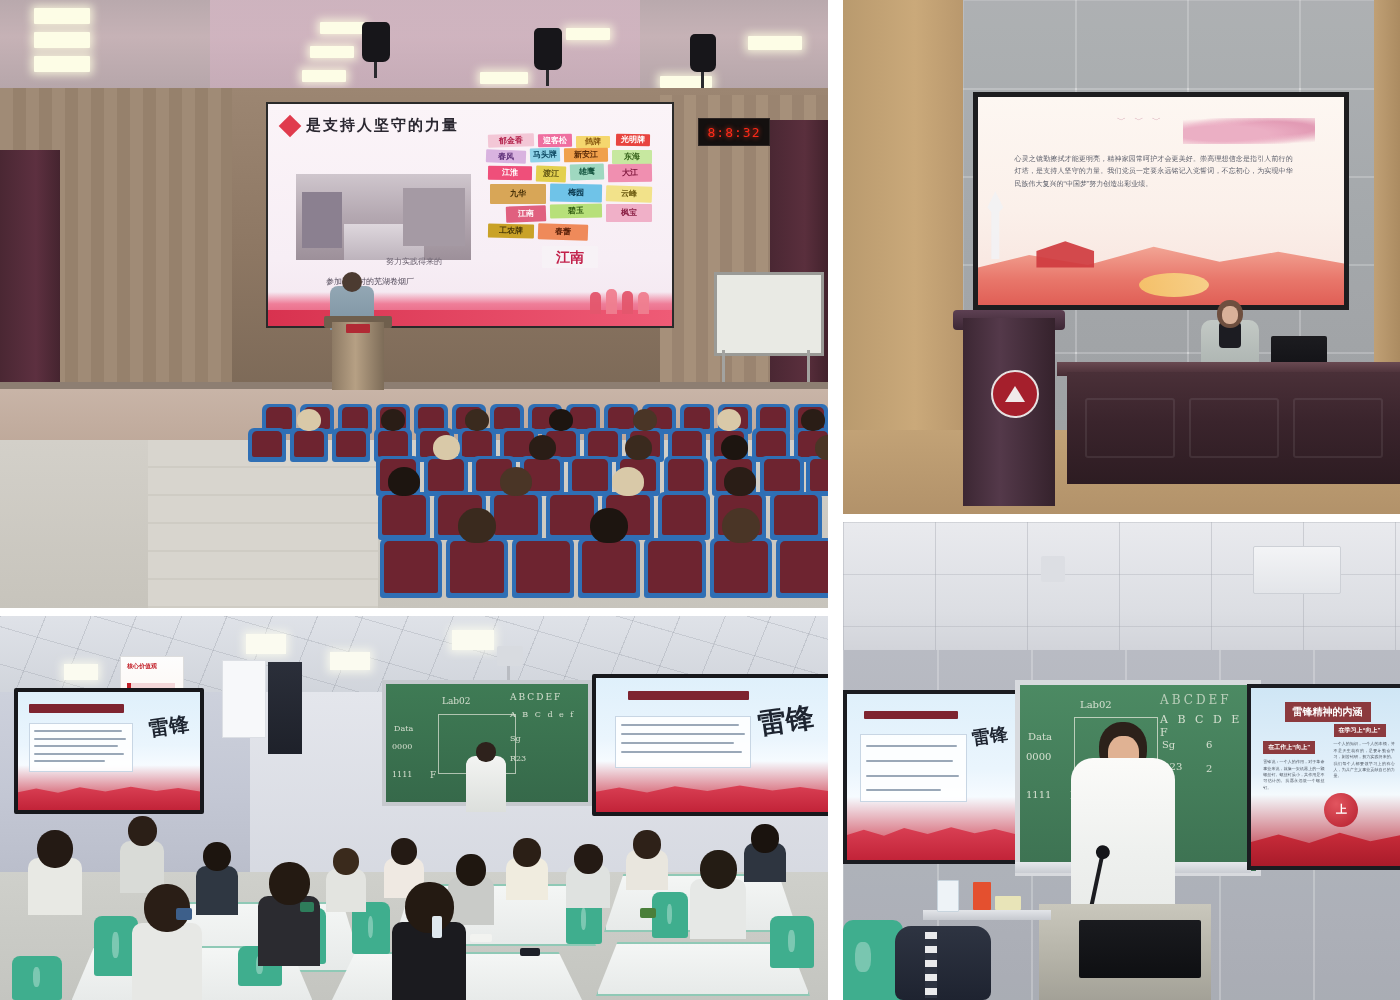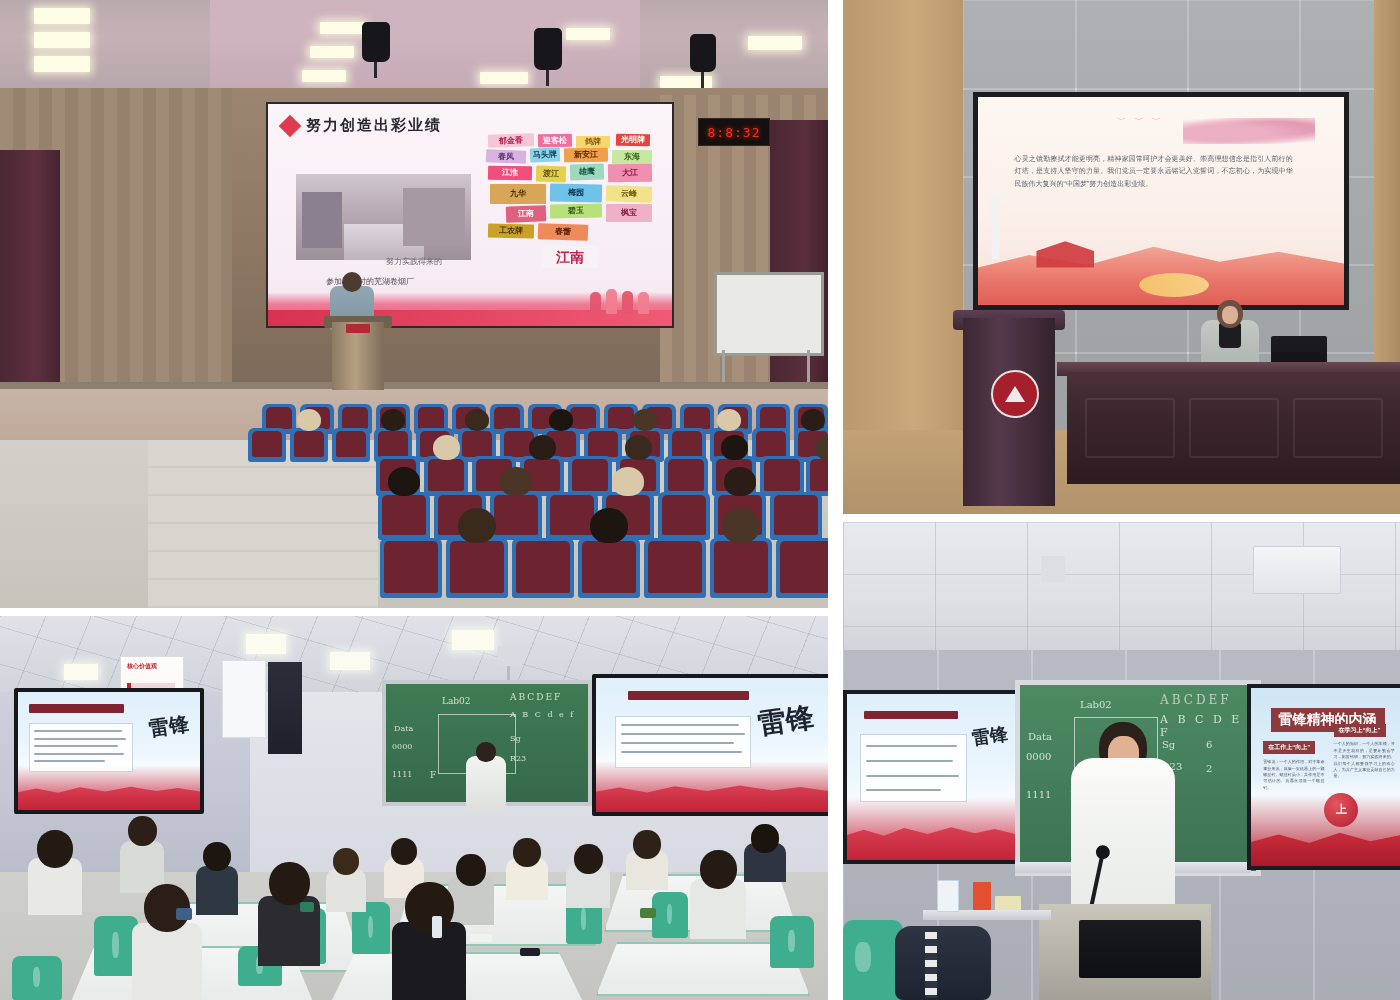--- a/index.html
+++ b/index.html
@@ -191,21 +191,21 @@
     background:linear-gradient(180deg,#f3f4f6,#e3e5e9);border:1px solid #cdd0d6;border-radius:2px;}
   .p4-cam{position:absolute;left:198px;top:34px;width:24px;height:26px;background:#dcdee3;border-radius:2px;}
   .p4-tv-l{position:absolute;left:0;top:168px;width:168px;height:166px;
     background:#14151a;border:4px solid #1b1c21;overflow:hidden;}
   .p4-board{position:absolute;left:172px;top:158px;width:236px;height:186px;
     background:linear-gradient(180deg,#4c8a63,#3d7252);border:5px solid #d8dade;}
   .p4-tv-r{position:absolute;left:404px;top:162px;width:153px;height:178px;
     background:#14151a;border:4px solid #1b1c21;overflow:hidden;}
   .slide4{position:absolute;inset:0;background:linear-gradient(180deg,#cfe6f5 0%,#e3f0fa 48%,#f4fafd 60%,#b92232 100%);}
   .slide4-title{position:absolute;left:50%;top:8%;transform:translateX(-50%);
-    background:#8c3a3e;color:#fff;font-size:14px;font-weight:bold;padding:3px 8px;white-space:nowrap;margin-top:6px;}
+    background:#8c3a3e;color:#fff;font-size:10px;font-weight:bold;padding:3px 8px;white-space:nowrap;}
   .slide4-sub{position:absolute;background:#8c3a3e;color:#fff;font-size:6px;
     font-weight:bold;padding:2px 5px;white-space:nowrap;}
   .slide4-body{position:absolute;font-size:4px;line-height:1.6;color:#4d5560;text-align:justify;}
   .slide4-circle{position:absolute;left:48%;bottom:22%;width:34px;height:34px;border-radius:50%;
     background:radial-gradient(circle at 36% 32%,#e2555f,#b51f2e);
     display:flex;align-items:center;justify-content:center;color:#fff;font-size:11px;font-weight:bold;}
   .slide4-wave{position:absolute;left:0;bottom:0;width:100%;height:24%;
     background:linear-gradient(180deg,#d2313f,#a91b2a);
     clip-path:polygon(0 44%,18% 26%,38% 46%,58% 22%,78% 42%,100% 26%,100% 100%,0 100%);}
   .p4-ledge{position:absolute;left:172px;top:340px;width:236px;height:11px;
@@ -262,21 +262,21 @@
     <div class="p1-curtain"></div>
     <div class="p1-curtain2"></div>
 
     <div class="p1-clock">
       <span>8:8:32</span>
     </div>
 
     <div class="p1-screen">
       <div class="slide1">
         <div class="slide1-diamond"></div>
-        <div class="slide1-title">努力创造出彩业绩</div>
+        <div class="slide1-title">是支持人坚守的力量</div>
         <div class="slide1-photo">
           <div class="slide1-road"></div>
         </div>
         <div class="slide1-cap1">努力实践得来的</div>
         <div class="slide1-cap2">参加工作时的芜湖卷烟厂</div>
         <div class="brandwall" id="brandwall">
             <div class="bchip" style="left: 2px; top: 0px; width: 46px; height: 13px; background: rgb(243, 199, 214); color: rgb(178, 32, 74); transform: rotate(-2deg);">郁金香</div>
             <div class="bchip" style="left: 52px; top: 0px; width: 34px; height: 13px; background: rgb(239, 111, 160); color: rgb(255, 255, 255); transform: rotate(-1deg);">迎客松</div>
             <div class="bchip" style="left: 90px; top: 2px; width: 34px; height: 12px; background: rgb(245, 215, 110); color: rgb(138, 90, 18); transform: rotate(0deg);">鸽牌</div>
             <div class="bchip" style="left: 130px; top: 0px; width: 34px; height: 12px; background: rgb(232, 68, 63); color: rgb(255, 255, 255); transform: rotate(1deg);">光明牌</div>

